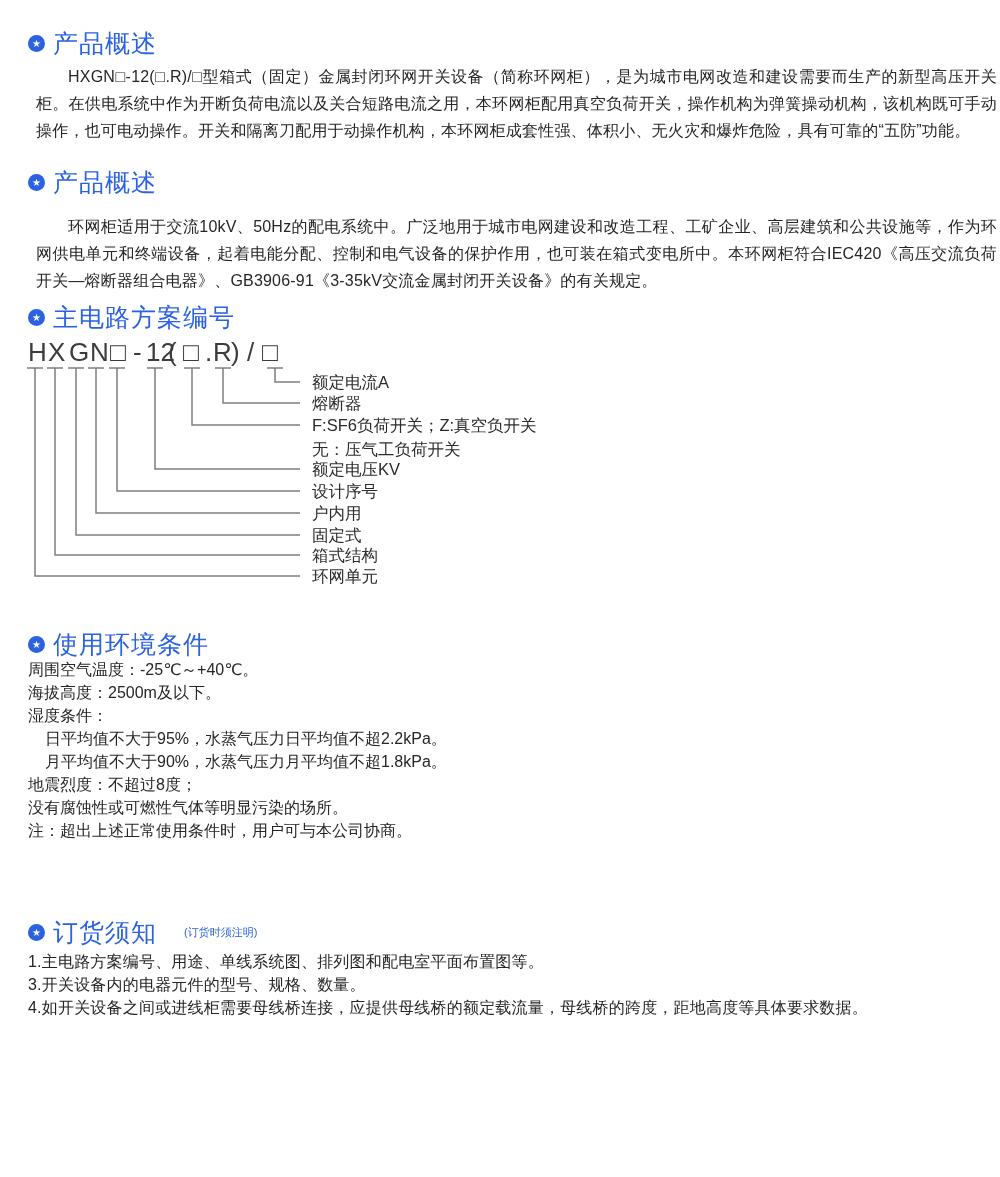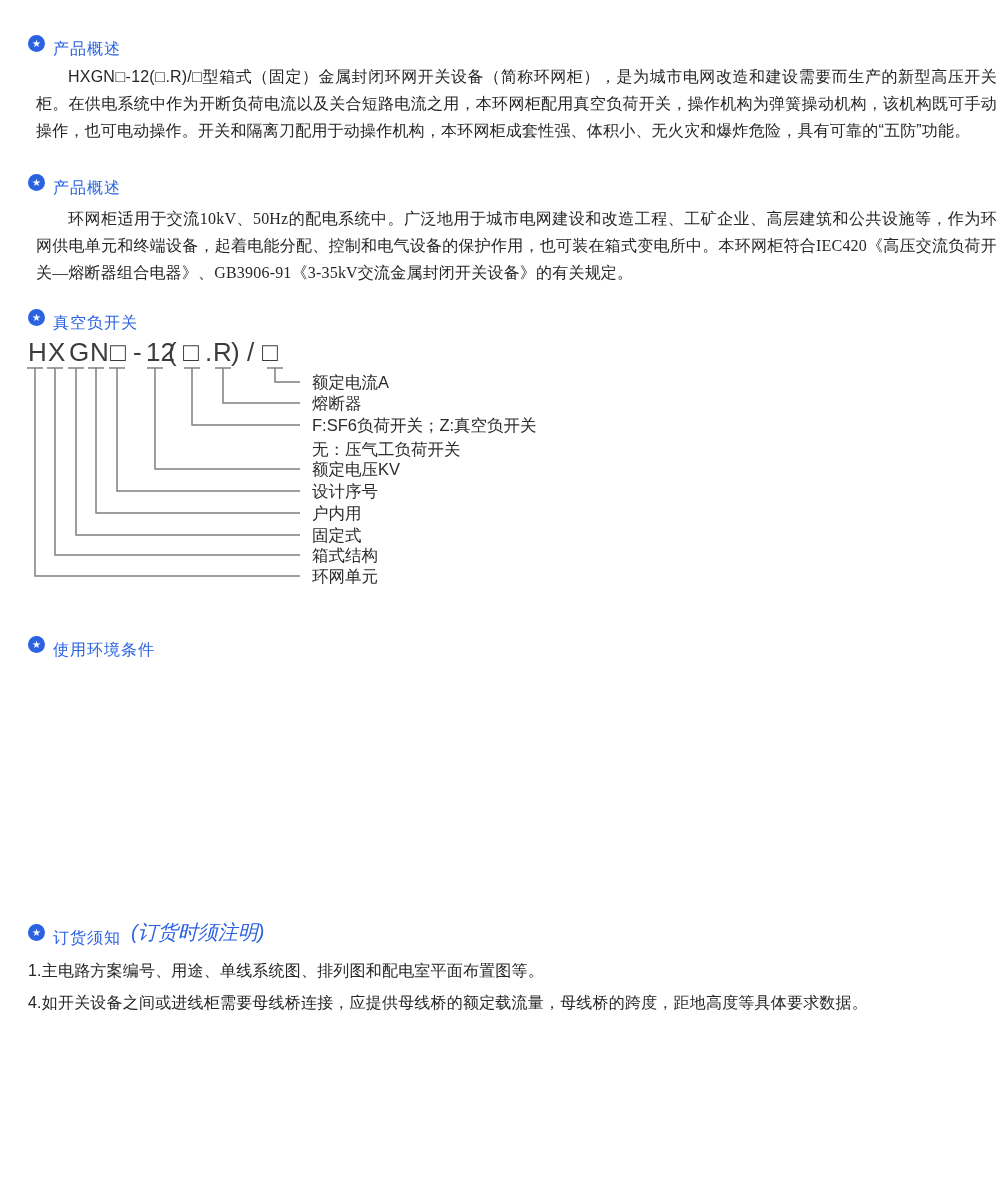--- a/index.html
+++ b/index.html
@@ -3,55 +3,55 @@
 <meta charset="utf-8">
 <style>
   :root{ --accent:#2a62e2; --ink:#262626; --line:#7f7f7f; }
   html,body{margin:0;padding:0;background:#fff;}
   body{font-family:"Liberation Sans","DejaVu Sans",sans-serif;color:var(--ink);}
   .page{position:relative;width:1000px;height:1177px;background:#fff;overflow:hidden;}
 
   .sec-h{position:absolute;left:28px;display:flex;align-items:center;gap:8px;white-space:nowrap;}
   .badge{display:inline-block;width:17px;height:17px;border-radius:50%;background:var(--accent);
          color:#fff;font-size:10px;line-height:17px;text-align:center;flex:0 0 auto;}
-  .sec-title{color:var(--accent);font-size:16px;letter-spacing:1px;margin-top:12px;}
-  .sec-sub{color:var(--accent);font-size:20px;margin-left:2px;font-style:italic;}
+  .sec-title{color:var(--accent);font-size:25px;letter-spacing:1px;}
+  .sec-sub{color:var(--accent);font-size:11px;margin-left:19px;}
 
   .para{position:absolute;left:28px;width:961px;margin:8px;font-size:16px;line-height:27px;
         text-align:justify;text-indent:2em;letter-spacing:0.2px;}
 
   .diagram{position:absolute;left:0;top:330px;width:1000px;height:266px;}
   .diagram svg{display:block;}
   .code-ch{font-size:26px;fill:#3c3c3c;}
   .lgd{font-size:16.5px;fill:#2b2b2b;}
 
   .linelist{position:absolute;left:28px;font-size:16px;line-height:23px;white-space:nowrap;}
   .env-line.ind{padding-left:17px;}
-  .order-item{letter-spacing:0.2px;margin-top:9px;}
+  .order-item{letter-spacing:0.2px;}
 </style>
 </head>
 <body>
 
 <div class="page">
 
   <div class="sec-h" style="top:27px;">
     <span class="badge">★</span>
     <span class="sec-title">产品概述</span>
   </div>
   <p class="para" style="top:55px;">HXGN□-12(□.R)/□型箱式（固定）金属封闭环网开关设备（简称环网柜），是为城市电网改造和建设需要而生产的新型高压开关柜。在供电系统中作为开断负荷电流以及关合短路电流之用，本环网柜配用真空负荷开关，操作机构为弹簧操动机构，该机构既可手动操作，也可电动操作。开关和隔离刀配用于动操作机构，本环网柜成套性强、体积小、无火灾和爆炸危险，具有可靠的“五防”功能。</p>
 
   <div class="sec-h" style="top:166px;">
     <span class="badge">★</span>
     <span class="sec-title">产品概述</span>
   </div>
-  <p class="para" style="top:197px;font-family:Liberation Serif, serif;">环网柜适用于交流10kV、50Hz的配电系统中。广泛地用于城市电网建设和改造工程、工矿企业、高层建筑和公共设施等，作为环网供电单元和终端设备，起着电能分配、控制和电气设备的保护作用，也可装在箱式变电所中。本环网柜符合IEC420《高压交流负荷开关—熔断器组合电器》、GB3906-91《3-35kV交流金属封闭开关设备》的有关规定。</p>
+  <p class="para" style="top:205px;">环网柜适用于交流10kV、50Hz的配电系统中。广泛地用于城市电网建设和改造工程、工矿企业、高层建筑和公共设施等，作为环网供电单元和终端设备，起着电能分配、控制和电气设备的保护作用，也可装在箱式变电所中。本环网柜符合IEC420《高压交流负荷开关—熔断器组合电器》、GB3906-91《3-35kV交流金属封闭开关设备》的有关规定。</p>
 
   <div class="sec-h" style="top:301px;">
     <span class="badge">★</span>
-    <span class="sec-title">真空负开关</span>
+    <span class="sec-title">主电路方案编号</span>
   </div>
   <div class="diagram">
     <svg id="model-svg" width="1000" height="266" viewBox="0 0 1000 266">
         <text x="28" y="31" class="code-ch">H</text>
         <text x="48" y="31" class="code-ch">X</text>
         <text x="69" y="31" class="code-ch">G</text>
         <text x="90" y="31" class="code-ch">N</text>
         <text x="110" y="31" class="code-ch">□</text>
         <text x="133" y="31" class="code-ch">-</text>
         <text x="146" y="31" class="code-ch">12</text>
@@ -90,24 +90,35 @@
         <line stroke="#7f7f7f" stroke-width="1.5" fill="none" x1="27" y1="38" x2="43" y2="38"></line>
         <path stroke="#7f7f7f" stroke-width="1.5" fill="none" d="M 35 38 L 35 246 L 300 246"></path>
         <text x="312" y="252" class="lgd">环网单元</text>
       </svg>
   </div>
 
   <div class="sec-h" style="top:628px;">
     <span class="badge">★</span>
     <span class="sec-title">使用环境条件</span>
   </div>
+  <div class="linelist" style="top:658px;">
+      <div class="env-line">周围空气温度：-25℃～+40℃。</div>
+      <div class="env-line">海拔高度：2500m及以下。</div>
+      <div class="env-line">湿度条件：</div>
+      <div class="env-line ind">日平均值不大于95%，水蒸气压力日平均值不超2.2kPa。</div>
+      <div class="env-line ind">月平均值不大于90%，水蒸气压力月平均值不超1.8kPa。</div>
+      <div class="env-line">地震烈度：不超过8度；</div>
+      <div class="env-line">没有腐蚀性或可燃性气体等明显污染的场所。</div>
+      <div class="env-line">注：超出上述正常使用条件时，用户可与本公司协商。</div>
+    </div>
 
   <div class="sec-h" style="top:916px;">
     <span class="badge">★</span>
     <span class="sec-title">订货须知</span>
     <span class="sec-sub">(订货时须注明)</span>
   </div>
   <div class="linelist" style="top:950px;">
       <div class="order-item">1.主电路方案编号、用途、单线系统图、排列图和配电室平面布置图等。</div>
+      <div class="order-item">3.开关设备内的电器元件的型号、规格、数量。</div>
       <div class="order-item">4.如开关设备之间或进线柜需要母线桥连接，应提供母线桥的额定载流量，母线桥的跨度，距地高度等具体要求数据。</div>
     </div>
 
 </div>
 
 </body></html>

